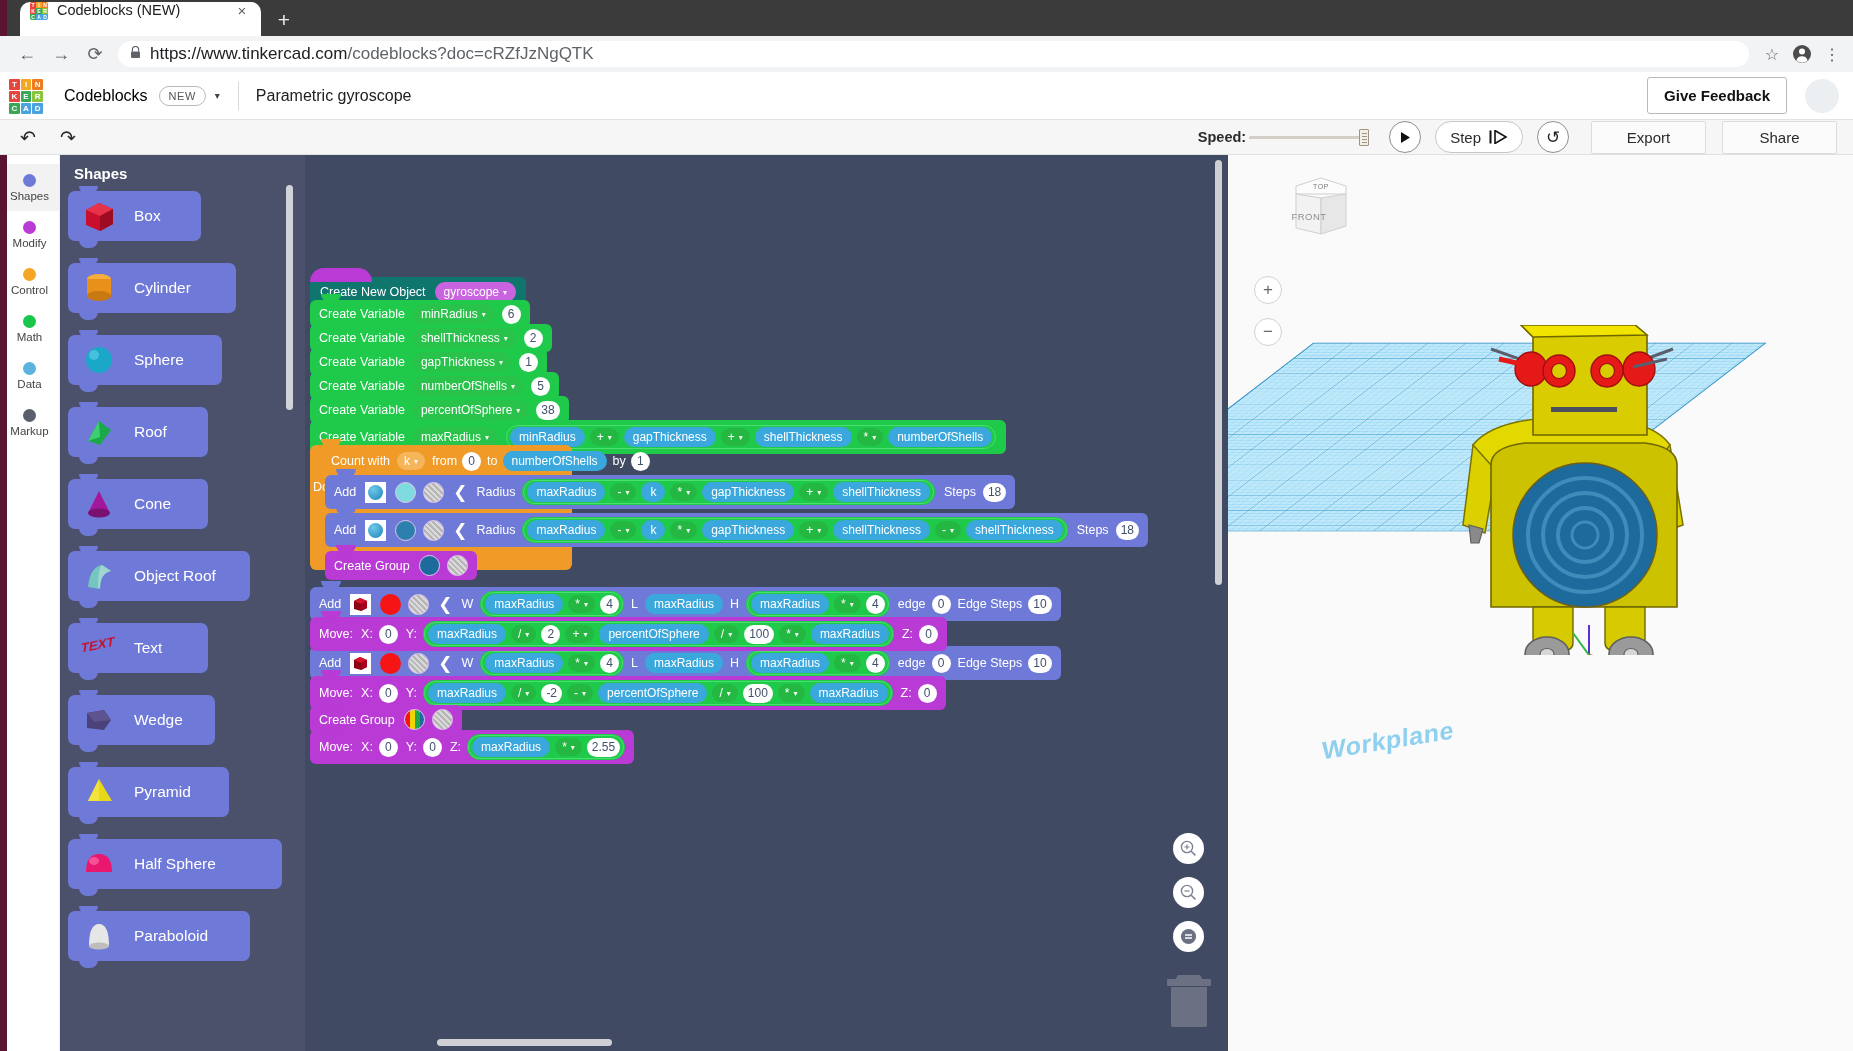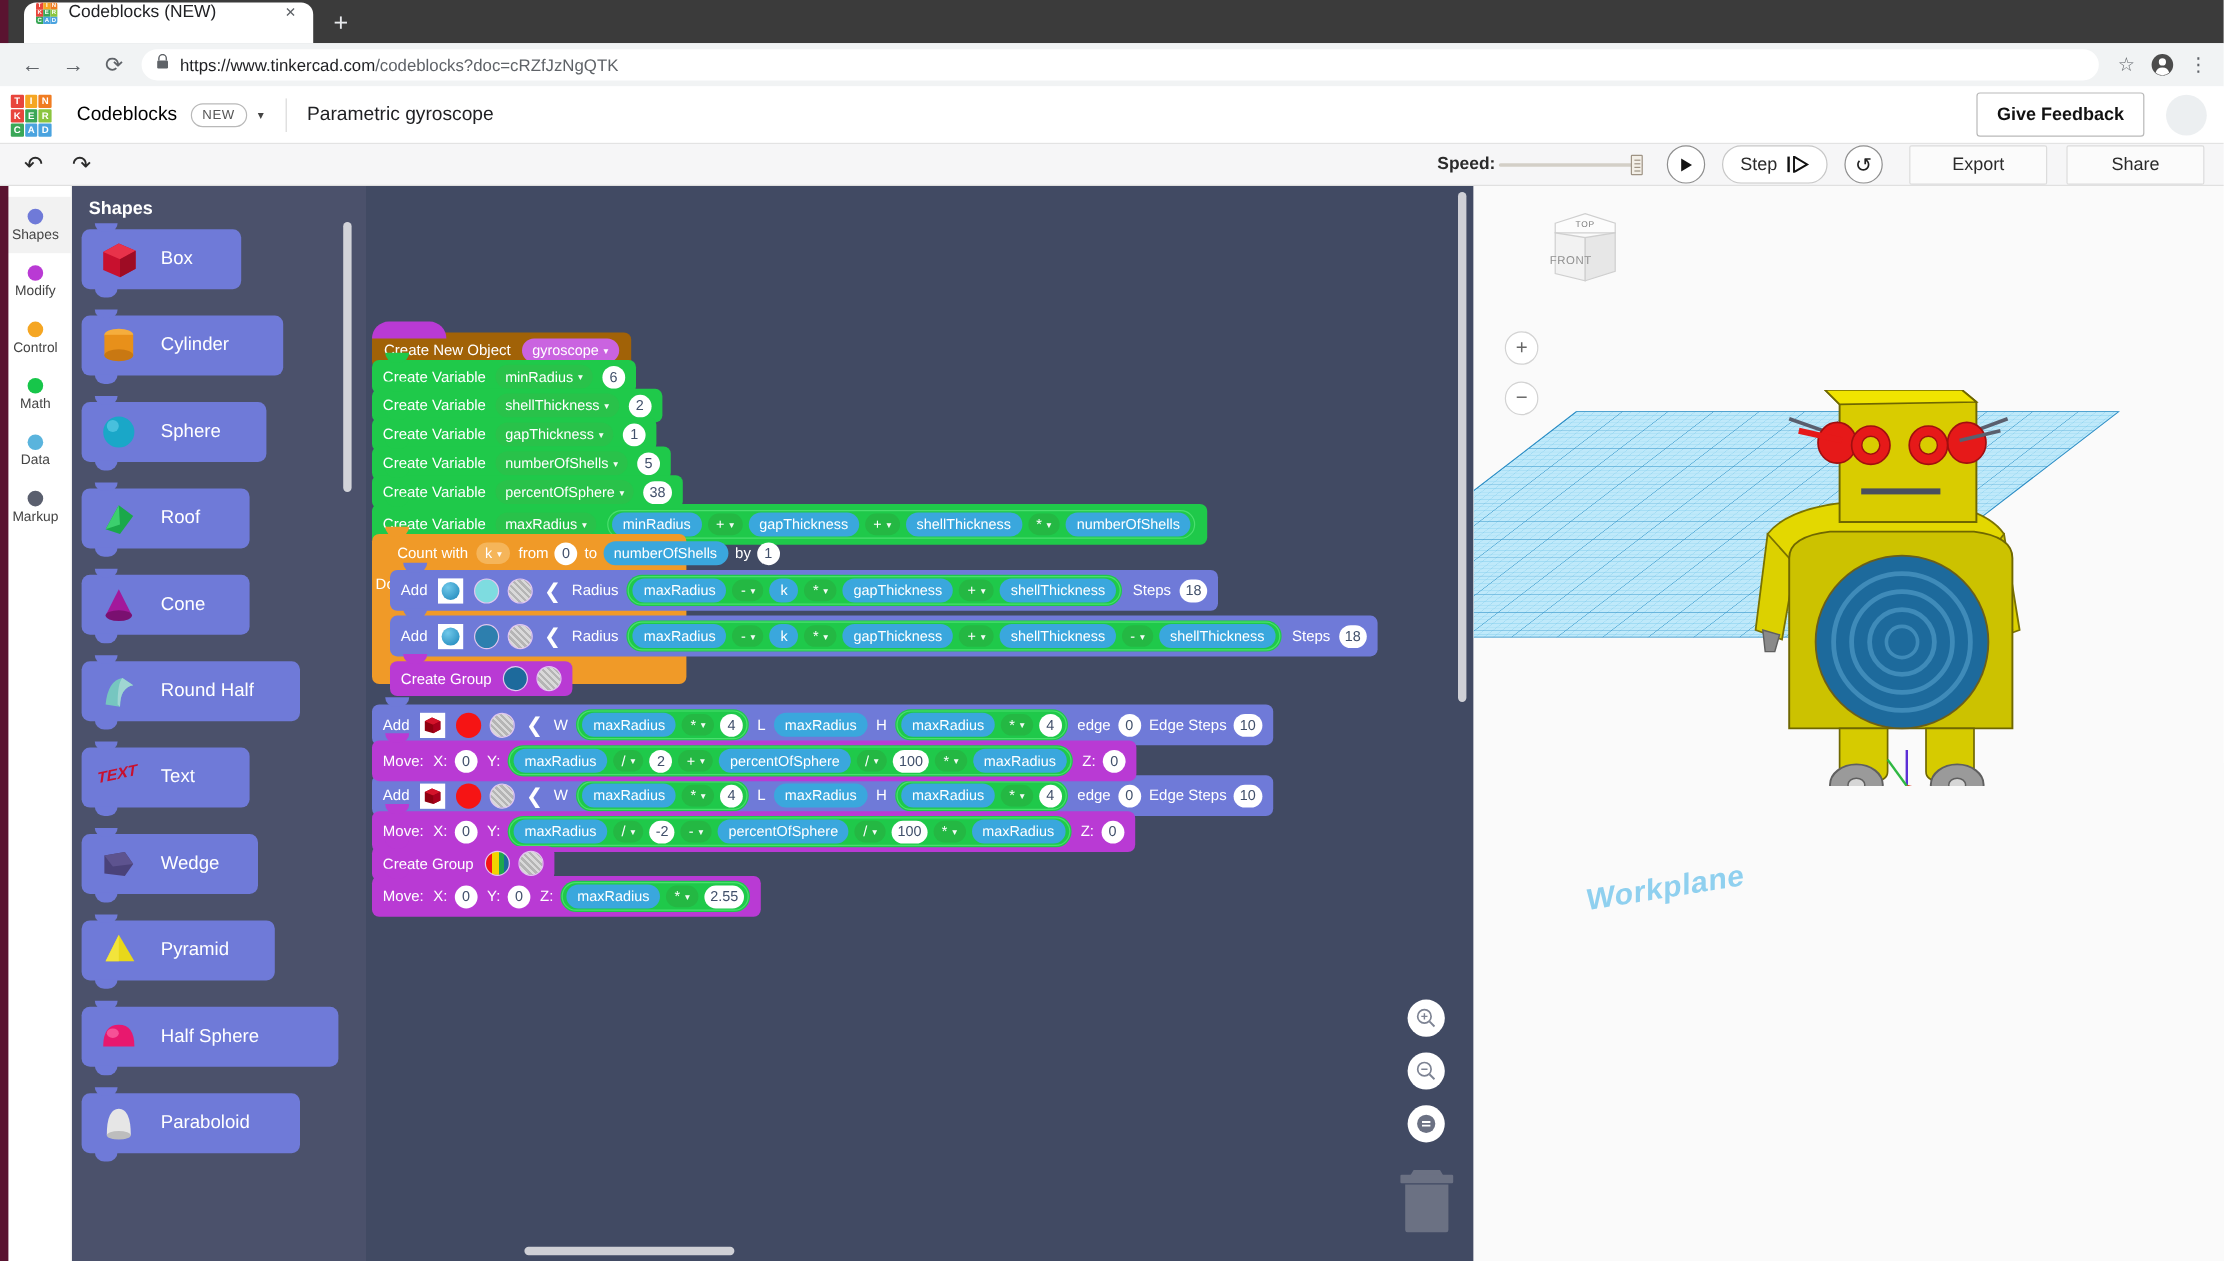--- a/index.html
+++ b/index.html
@@ -14,21 +14,21 @@
   #tab-favicon i { display:block; font-style:normal; font-size:5px; line-height:6px; text-align:center; color:#fff; font-weight:bold; }
   #tab-title { margin-left:9px; font-size:14.5px; color:#202124; white-space:nowrap; overflow:hidden; }
   #tab-close { margin-left:auto; width:18px; height:18px; color:#5f6368; font-size:15px; line-height:18px; text-align:center; }
   #new-tab-btn { position:absolute; left:270px; top:6px; width:28px; height:28px; color:#e8eaed; font-size:21px; line-height:27px; text-align:center; }
 
   #toolbar-row { position:absolute; left:0; top:36px; width:1853px; height:36px; background:#f1f3f4; display:flex; align-items:center; }
   #nav-back, #nav-fwd, #nav-reload { width:34px; height:34px; display:flex; align-items:center; justify-content:center; color:#5f6368; font-size:18px; }
   #nav-back { margin-left:10px; }
   #omnibox { flex:1; height:26px; margin:0 8px 0 6px; background:#fff; border-radius:13px; display:flex; align-items:center; padding:0 12px; }
   #lock-icon { margin-right:9px; }
-  #omnibox-text { font-size:14px; color:#5f6368; white-space:nowrap; }
+  #omnibox-text { font-size:17px; color:#5f6368; white-space:nowrap; }
   #omnibox-text b { color:#202124; font-weight:normal; }
   #star-icon,#profile-icon,#menu-icon { width:30px; height:30px; display:flex; align-items:center; justify-content:center; color:#5f6368; }
   #menu-icon { margin-right:6px; }
 
   
   #app-header { position:absolute; left:0; top:72px; width:1853px; height:48px; background:#fff; border-bottom:1px solid #e3e3e3; display:flex; align-items:center; }
   #tink-logo { margin-left:9px; width:34px; height:34px; display:grid; grid-template-columns:repeat(3,1fr); grid-template-rows:repeat(3,1fr); gap:1px; }
   #tink-logo i { font-style:normal; font-size:8px; line-height:11px; text-align:center; color:#fff; font-weight:bold; border-radius:1px; }
   #codeblocks-link { margin-left:21px; font-size:16px; color:#000000; }
   #new-badge { margin-left:11px; font-size:11px; color:#555; border:1px solid #b9b9b9; border-radius:11px; padding:3px 9px; letter-spacing:.5px; }
@@ -82,21 +82,21 @@
   .lbl { color:#fff; font-size:12.5px; }
 
   .pill { border-radius:11px; padding:2px 8px; font-size:12px; display:inline-flex; align-items:center; gap:4px; }
   .oval-num { background:#fff; color:#41506b; border-radius:11px; min-width:19px; height:19px; display:inline-flex; align-items:center; justify-content:center; font-size:12px; padding:0 5px; }
   .var-pill { background:#3aa7dd; color:#fff; border-radius:11px; padding:3px 9px; font-size:12px; }
   .drop-pill { background:#2fc44c; color:#fff; border-radius:11px; padding:3px 8px; font-size:12px; display:inline-flex; gap:4px; align-items:center; }
   .drop-pill.greenvar { background:#29c24a; }
   .op-pill { background:#24b843; border-radius:10px; padding:2px 7px; font-size:12px; display:inline-flex; align-items:center; gap:4px; color:#fff; }
   .caret { font-size:8px; opacity:.95; }
 
-  .block-purple { background:#a16207; border-radius:6px; padding:5px 10px; }
+  .block-purple { background:#0f766e; border-radius:6px; padding:5px 10px; }
   .block-green  { background:#1fc94a; border-radius:6px; padding:4px 9px; }
   .block-blue   { background:#6f7ad8; border-radius:6px; padding:4px 9px; }
   .block-violet { background:#b93ad4; border-radius:6px; padding:4px 9px; }
 
   .nub-top { position:absolute; left:11px; top:-6px; width:20px; height:8px; border-radius:0 0 9px 9px; }
   .hat { position:absolute; left:0; top:-9px; width:62px; height:14px; border-radius:16px 16px 0 0; background:#b93ad4; }
 
   .math-wrap { background:#1fc94a; border-radius:13px; padding:3px 5px; display:inline-flex; align-items:center; gap:5px; outline:1.5px solid #4adf6e; outline-offset:-2px; }
 
   .icon-sq { width:21px; height:21px; background:#fff; display:flex; align-items:center; justify-content:center; }
@@ -280,21 +280,21 @@
             <path d="M19 6 L30 28 L8 28Z" fill="#a3189b"></path>
             <ellipse cx="19" cy="28" rx="11" ry="4.5" fill="#7a1070"></ellipse>
           </svg></div>
         <div class="shape-label">Cone</div>
       </div>
       <div class="shape-block" style="width: 182px;">
         <div class="shape-thumb"><svg width="38" height="38" viewBox="0 0 38 38">
             <path d="M8 30 Q10 10 22 8 L31 14 Q20 16 20 32Z" fill="#76c6c0"></path>
             <path d="M22 8 L31 14 Q20 16 20 32 L18 30 Q18 12 22 8Z" fill="#9fd6d2"></path>
           </svg></div>
-        <div class="shape-label">Round Half</div>
+        <div class="shape-label">Object Roof</div>
       </div>
       <div class="shape-block" style="width: 140px;">
         <div class="shape-thumb"><svg width="38" height="38" viewBox="0 0 38 38">
             <g fill="#c8102e" font-family="Liberation Sans, sans-serif" font-weight="bold" font-size="13" transform="skewY(-12) skewX(-8)">
               <text x="4" y="24">TEXT</text>
             </g>
           </svg></div>
         <div class="shape-label">Text</div>
       </div>
       <div class="shape-block" style="width: 147px;">

